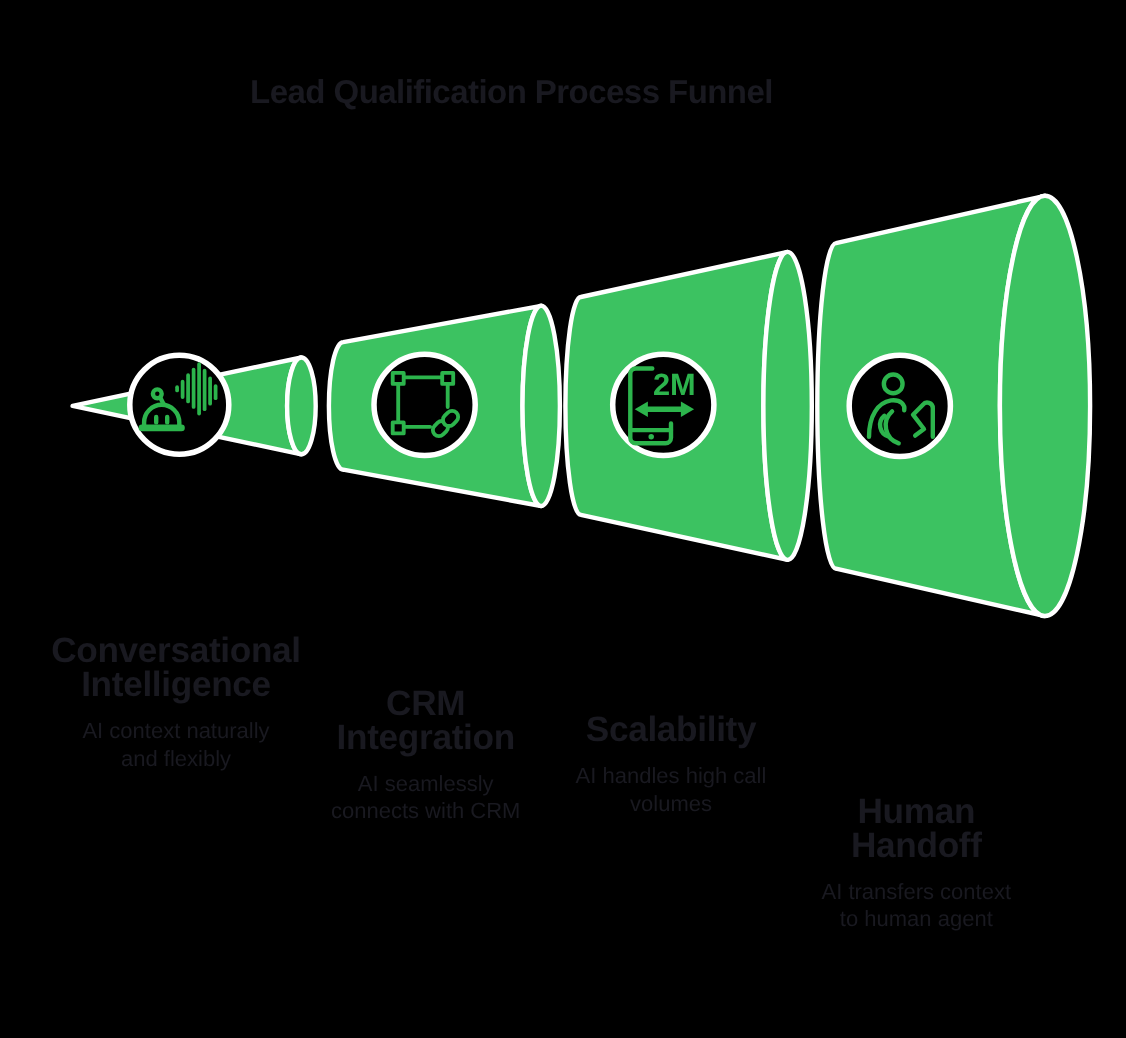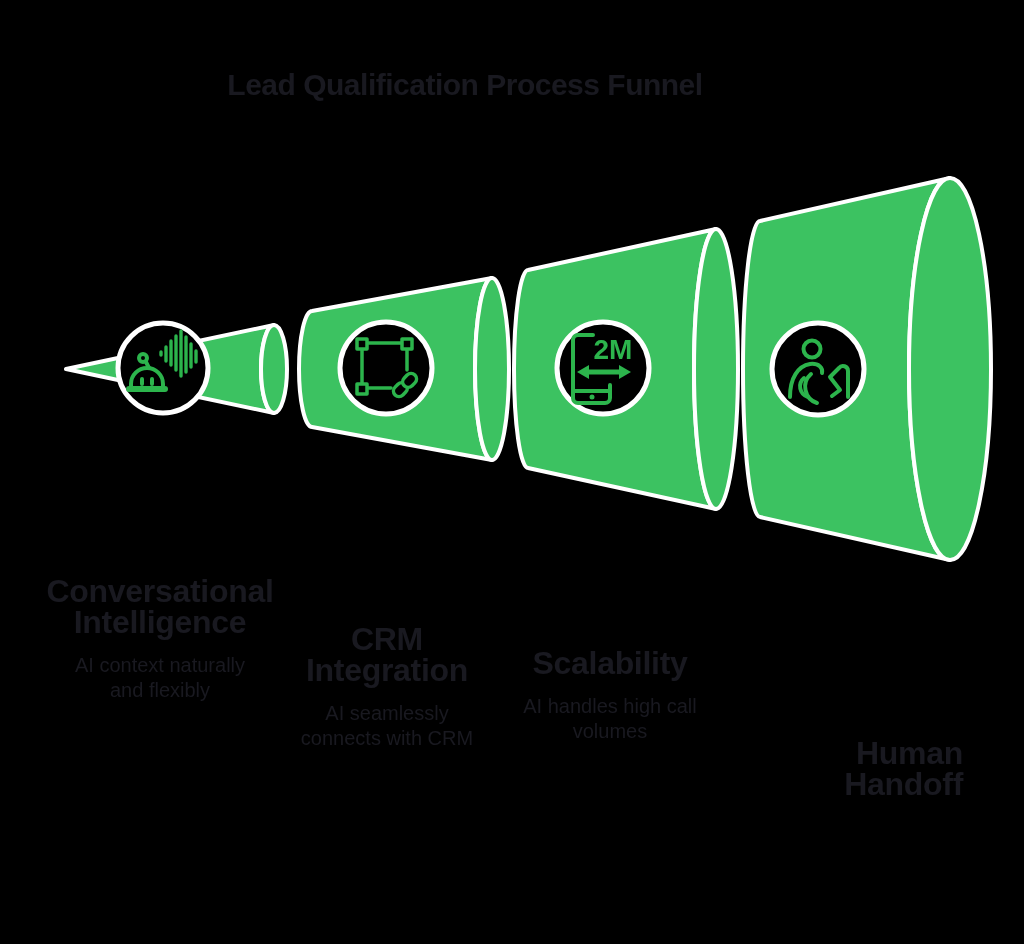--- a/index.html
+++ b/index.html
@@ -12,21 +12,21 @@
   .page-title{
     position:absolute;left:165px;top:68px;width:600px;text-align:center;
     font-size:30px;line-height:34px;font-weight:bold;color:#191920;letter-spacing:-0.5px;
   }
   .stage-label{position:absolute;width:260px;text-align:center;color:#191920;}
   .stage-heading{font-size:32px;line-height:31px;font-weight:bold;white-space:pre-line;letter-spacing:-0.3px;}
   .stage-description{font-size:20px;line-height:25px;margin-top:15px;white-space:pre-line;}
   .lbl-0{left:30px;top:576px;}
   .lbl-1{left:257px;top:624px;}
   .lbl-2{left:480px;top:648px;}
-  .lbl-3{left:703px;top:738px;text-align:right;}
+  .lbl-3{left:703px;top:722px;}
 </style>
 </head>
 <body>
 
 <div id="canvas">
 
   <div class="page-title">Lead Qualification Process Funnel</div>
 
   <svg id="funnel-svg" width="1024" height="944" viewBox="0 0 1024 944">
 
@@ -119,15 +119,17 @@
 connects with CRM</div>
   </div>
   <div class="stage-label lbl-2">
     <div class="stage-heading">Scalability</div>
     <div class="stage-description">AI handles high call
 volumes</div>
   </div>
   <div class="stage-label lbl-3">
     <div class="stage-heading">Human
 Handoff</div>
+    <div class="stage-description">AI transfers context
+to human agent</div>
   </div>
 
 </div>
 
 </body></html>

